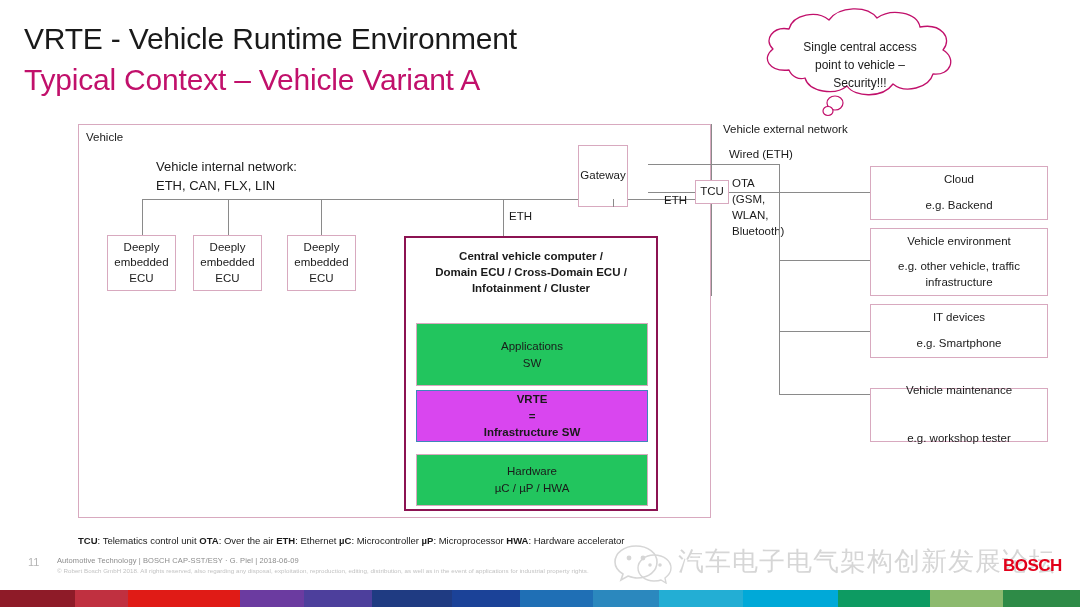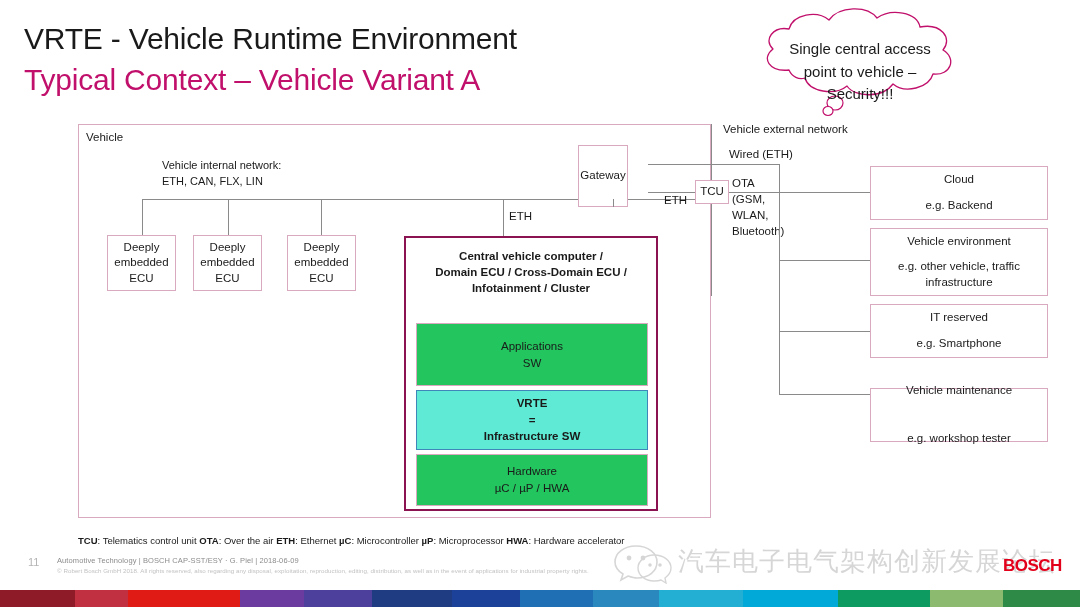--- a/index.html
+++ b/index.html
@@ -61,22 +61,22 @@
     background: #ffffff;
   }
   #vehicle-label {
     left: 86px; top: 131px;
     font-size: 11.5px;
     color: #1a1a1a;
   }
 
   
   #net-label {
-    left: 162px; top: 158px;
-    font-size: 11px;
+    left: 156px; top: 158px;
+    font-size: 13px;
     color: #1a1a1a;
     line-height: 1.45;
   }
 
   
   .gline { background: #8a8a8a; }
   .hline { height: 1px; }
   .vline { width: 1px; }
 
   
@@ -110,22 +110,22 @@
     align-items: center;
     justify-content: center;
     text-align: center;
     font-size: 11.5px;
     line-height: 1.45;
     color: #1a1a1a;
     background: #22c55e;
   }
   #apps-box { top: 85px; height: 63px; }
   #vrte-box {
-    top: 152px; height: 60px;
-    background: #5eead4;
+    top: 152px; height: 52px;
+    background: #d946ef;
     border: 1px solid #3f86bb;
     font-weight: bold;
   }
   #hw-box { top: 216px; height: 52px; }
 
   
   #gateway {
     left: 578px; top: 145px;
     width: 50px; height: 62px;
     font-size: 11.5px;
@@ -161,21 +161,21 @@
   #lbl-ota        { left: 732px; top: 175px; }
   #lbl-extnet     { left: 723px; top: 121px; }
 
   
   #cloud-wrap { left: 745px; top: 8px; width: 230px; height: 112px; }
   #cloud-text {
     position: absolute;
     left: 36px; top: 30px;
     width: 158px;
     text-align: center;
-    font-size: 15px;
+    font-size: 12px;
     color: #1a1a1a;
     line-height: 1.5;
   }
 
   
   #legend {
     left: 78px; top: 535px;
     font-size: 9.5px;
     color: #1a1a1a;
     white-space: nowrap;
@@ -352,21 +352,21 @@
 
   <div class="abs pinkbox extbox" id="ext-cloud">
     <span class="ln hdr">Cloud</span>
     <span class="ln">e.g. Backend</span>
   </div>
   <div class="abs pinkbox extbox" id="ext-env">
     <span class="ln hdr">Vehicle environment</span>
     <span class="ln" style="max-width:152px;">e.g. other vehicle, traffic infrastructure</span>
   </div>
   <div class="abs pinkbox extbox" id="ext-it">
-    <span class="ln hdr">IT reserved</span>
+    <span class="ln hdr">IT devices</span>
     <span class="ln">e.g. Smartphone</span>
   </div>
   <div class="abs pinkbox extbox" id="ext-maint">
     <span class="ln hdr">Vehicle maintenance</span>
     <span class="ln">e.g. workshop tester</span>
   </div>
 
   <div class="abs" id="legend">
     <b>TCU</b><span>: Telematics control unit  </span><b>OTA</b><span>: Over the air </span><b>ETH</b><span>: Ethernet </span><b>µC</b><span>: Microcontroller </span><b>µP</b><span>: Microprocessor </span><b>HWA</b><span>: Hardware accelerator</span>
   </div>

